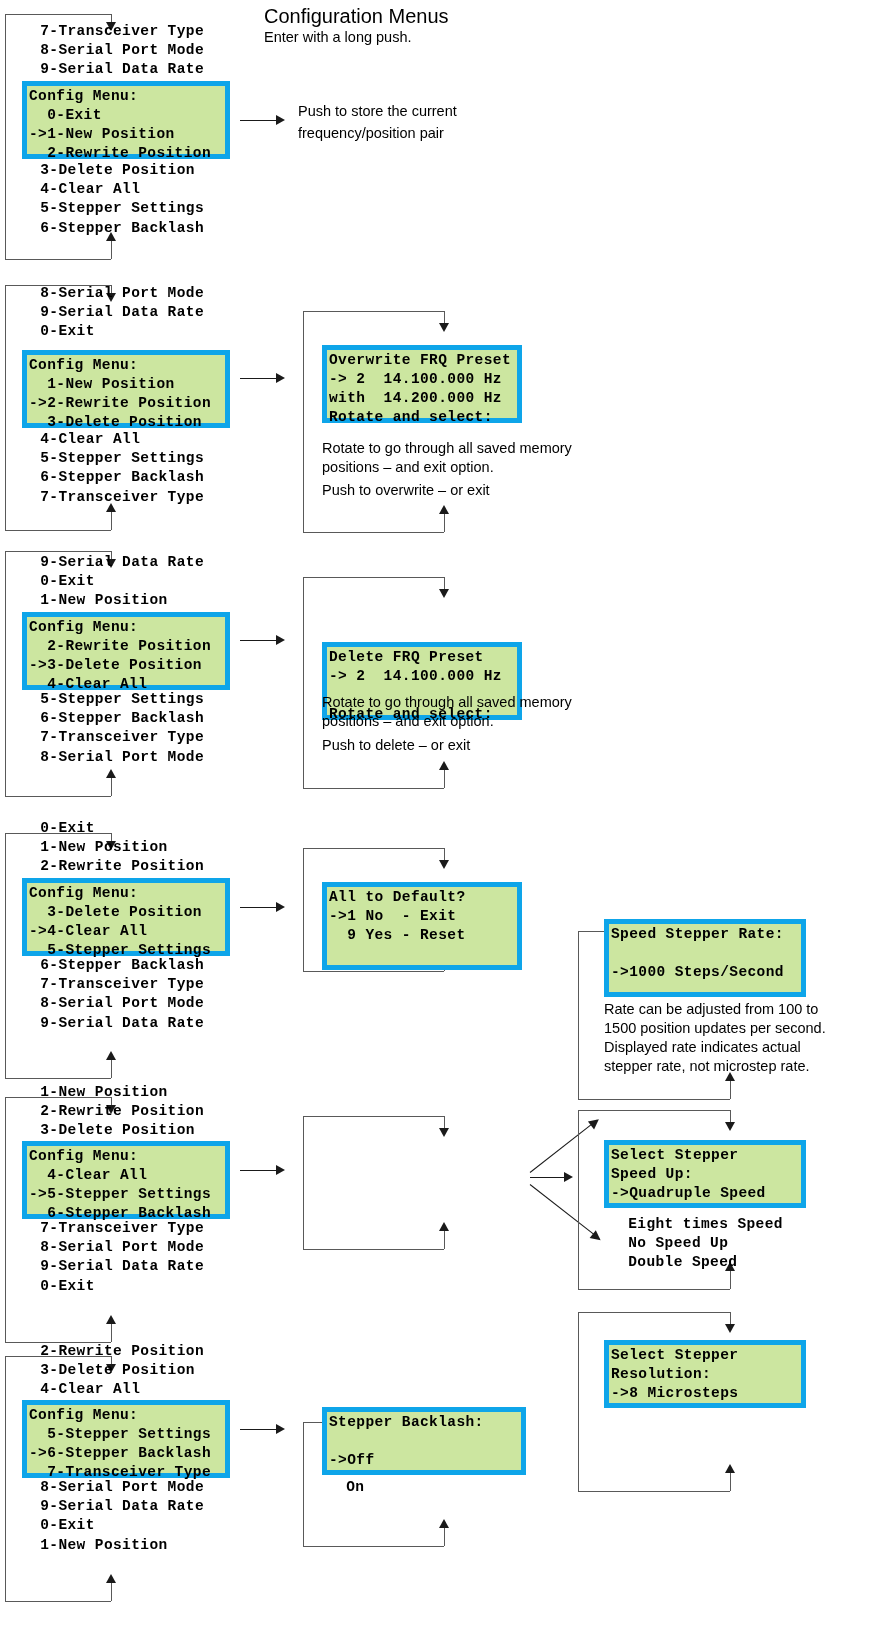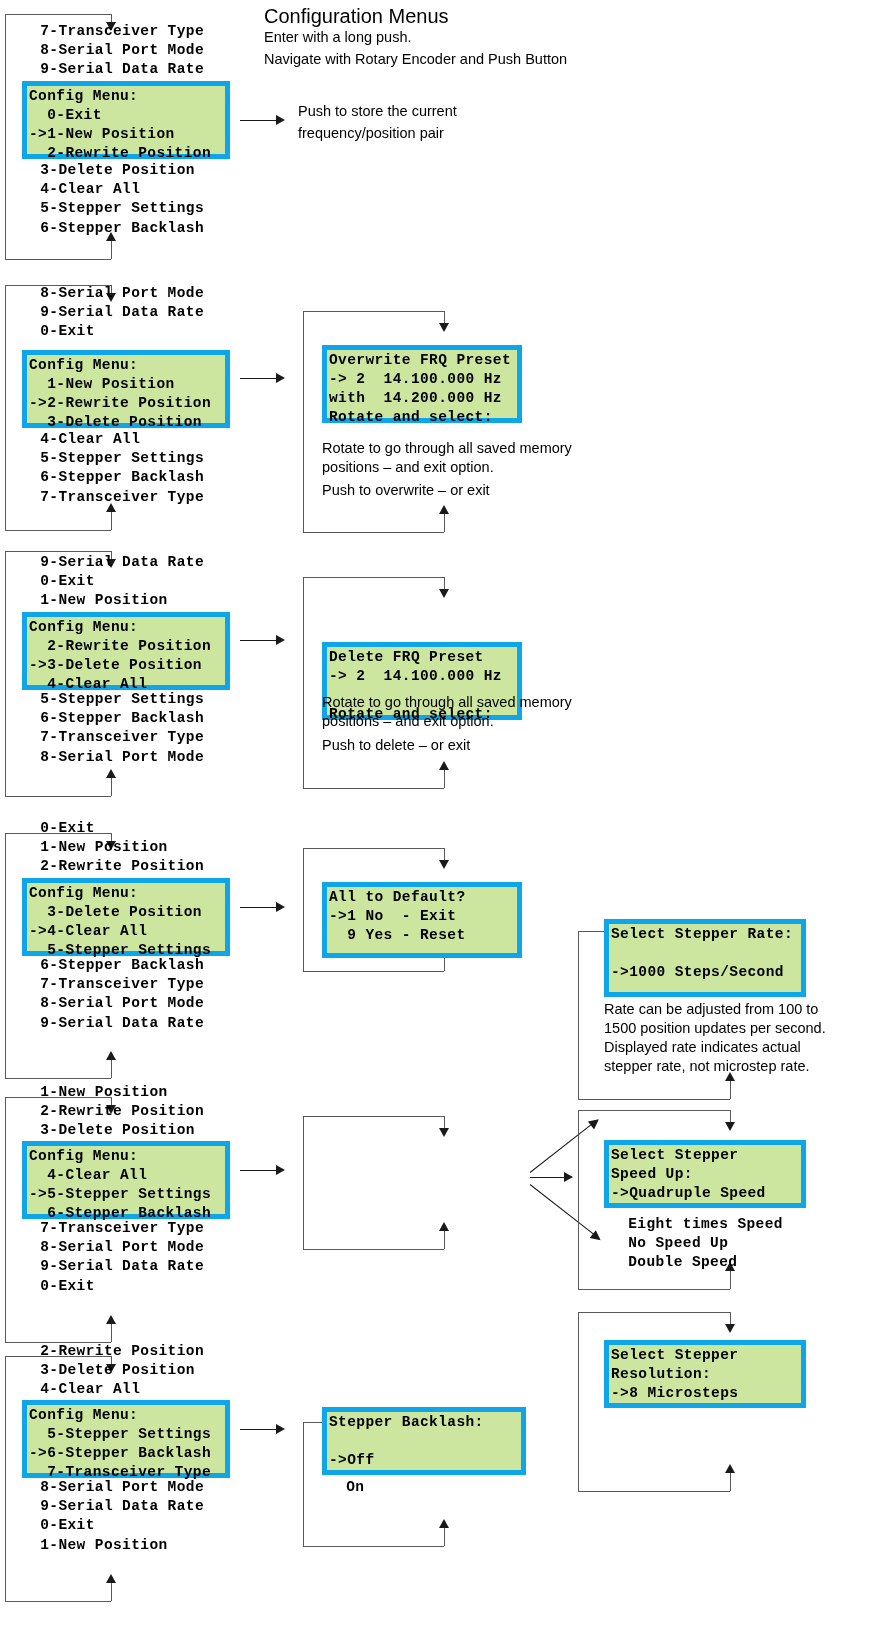--- a/index.html
+++ b/index.html
@@ -50,21 +50,20 @@
   .menu-list{position:absolute;}
   .menu-list .mono{display:block;}
 </style>
 </head>
 <body>
 
 <div class="canvas">
 
   <div class="abs title" style="left:264px;top:4px;">Configuration Menus</div>
   <div class="abs sans" style="left:264px;top:28px;">Enter with a long push.</div>
-  <div class="abs sans" style="left:264px;top:50px;">Navigate with Rotary Encoder and Push Button</div>
 
   <div class="abs">
     <div class="vline" style="left:5px;top:14px;height:246px;"></div>
     <div class="hline" style="left:5px;top:14px;width:106px;"></div>
     <div class="hline" style="left:5px;top:259px;width:106px;"></div>
     <div class="vline" style="left:111px;top:14px;height:10px;"></div>
     <div class="ar-down" style="left:106px;top:22px;"></div>
     <div class="vline" style="left:111px;top:240px;height:19px;"></div>
     <div class="ar-up" style="left:106px;top:232px;"></div>
   </div>
@@ -224,37 +223,37 @@
   </div>
   <div class="abs">
     <div class="vline" style="left:303px;top:848px;height:124px;"></div>
     <div class="hline" style="left:303px;top:848px;width:141px;"></div>
     <div class="hline" style="left:303px;top:971px;width:141px;"></div>
     <div class="vline" style="left:444px;top:848px;height:14px;"></div>
     <div class="ar-down" style="left:439px;top:860px;"></div>
     <div class="vline" style="left:444px;top:952px;height:19px;"></div>
     <div class="ar-up" style="left:439px;top:944px;"></div>
   </div>
-  <div class="lcd" style="left:322px;top:882px;width:200px;height:76px;">
+  <div class="lcd" style="left:322px;top:882px;width:200px;height:88px;">
     <span class="mono" style="top:1px;">All to Default?</span>
     <span class="mono" style="top:20px;">-&gt;1 No  - Exit</span>
     <span class="mono" style="top:39px;">  9 Yes - Reset</span>
   </div>
 
   <div class="abs">
     <div class="vline" style="left:578px;top:931px;height:169px;"></div>
     <div class="hline" style="left:578px;top:931px;width:152px;"></div>
     <div class="hline" style="left:578px;top:1099px;width:152px;"></div>
     <div class="vline" style="left:730px;top:931px;height:14px;"></div>
     <div class="ar-down" style="left:725px;top:943px;"></div>
     <div class="vline" style="left:730px;top:1080px;height:19px;"></div>
     <div class="ar-up" style="left:725px;top:1072px;"></div>
   </div>
   <div class="lcd" style="left:604px;top:919px;width:202px;height:78px;">
-    <span class="mono" style="top:1px;">Select Stepper Rate:</span>
+    <span class="mono" style="top:1px;">Speed Stepper Rate:</span>
     <span class="mono" style="top:20px;"></span>
     <span class="mono" style="top:39px;">-&gt;1000 Steps/Second</span>
     <span class="mono" style="top:58px;"></span>
   </div>
   <div class="abs sans" style="left:604px;top:1000px;">Rate can be adjusted from 100 to</div>
   <div class="abs sans" style="left:604px;top:1019px;">1500 position updates per second.</div>
   <div class="abs sans" style="left:604px;top:1038px;">Displayed rate indicates actual</div>
   <div class="abs sans" style="left:604px;top:1057px;">stepper rate, not microstep rate.</div>
 
   <div class="abs">

